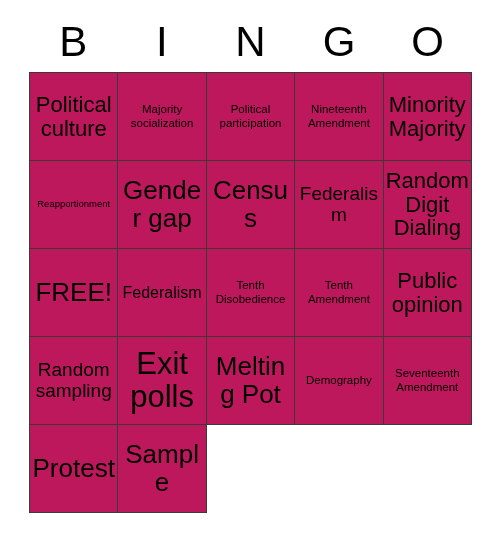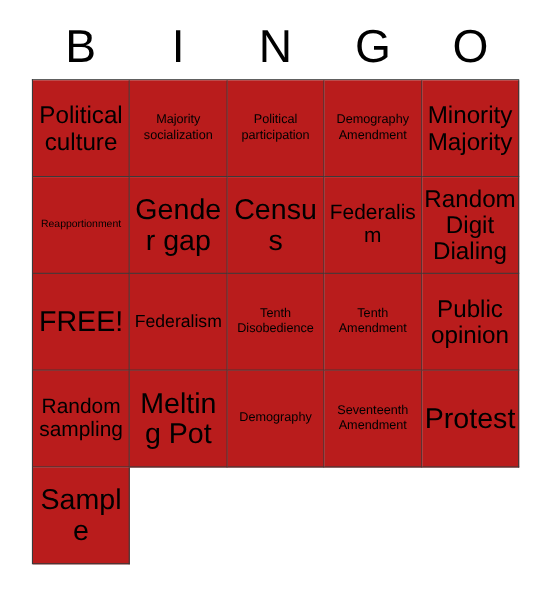--- a/index.html
+++ b/index.html
@@ -58,21 +58,21 @@
   .cell {
     border-right: 1px solid #3a3a3a;
     border-bottom: 1px solid #3a3a3a;
     box-sizing: border-box;
     display: flex;
     align-items: center;
     justify-content: center;
     text-align: center;
     padding: 1px 2px;
     overflow: hidden;
-    background: #b91c1c;
+    background: #be185d;
   }
   .cell .txt {
     display: block;
     width: 100%;
     line-height: 1.08;
     word-wrap: break-word;
     hyphens: none;
   }
   
   .s-xs .txt { font-size: 9.5px; line-height: 1.15; text-align: center; }
@@ -101,21 +101,21 @@
     <div class="cell s-xl">
         <span class="txt">Political culture</span>
       </div>
     <div class="cell s-sm">
         <span class="txt">Majority socialization</span>
       </div>
     <div class="cell s-sm">
         <span class="txt">Political participation</span>
       </div>
     <div class="cell s-sm">
-        <span class="txt">Demography Amendment</span>
+        <span class="txt">Nineteenth Amendment</span>
       </div>
     <div class="cell s-xl">
         <span class="txt">Minority Majority</span>
       </div>
 
     <div class="cell s-xs">
         <span class="txt">Reapportionment</span>
       </div>
     <div class="cell s-xxl">
         <span class="txt">Gender gap</span>
@@ -142,20 +142,23 @@
 
     <div class="cell s-sm">
         <span class="txt">Tenth Amendment</span>
       </div>
     <div class="cell s-xl">
         <span class="txt">Public opinion</span>
       </div>
     <div class="cell s-lg">
         <span class="txt">Random sampling</span>
       </div>
+    <div class="cell s-huge">
+        <span class="txt">Exit polls</span>
+      </div>
 
     <div class="cell s-xxl">
         <span class="txt">Melting Pot</span>
       </div>
     <div class="cell s-sm">
         <span class="txt">Demography</span>
       </div>
     <div class="cell s-sm">
         <span class="txt">Seventeenth Amendment</span>
       </div>

